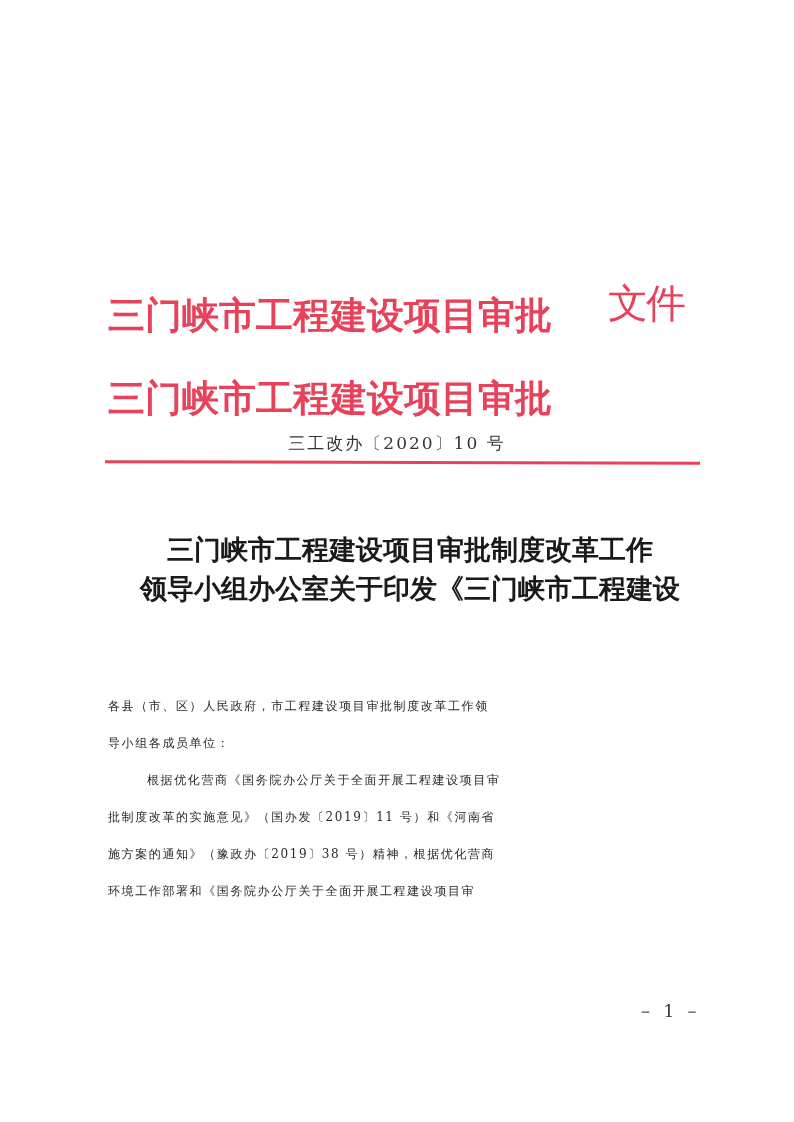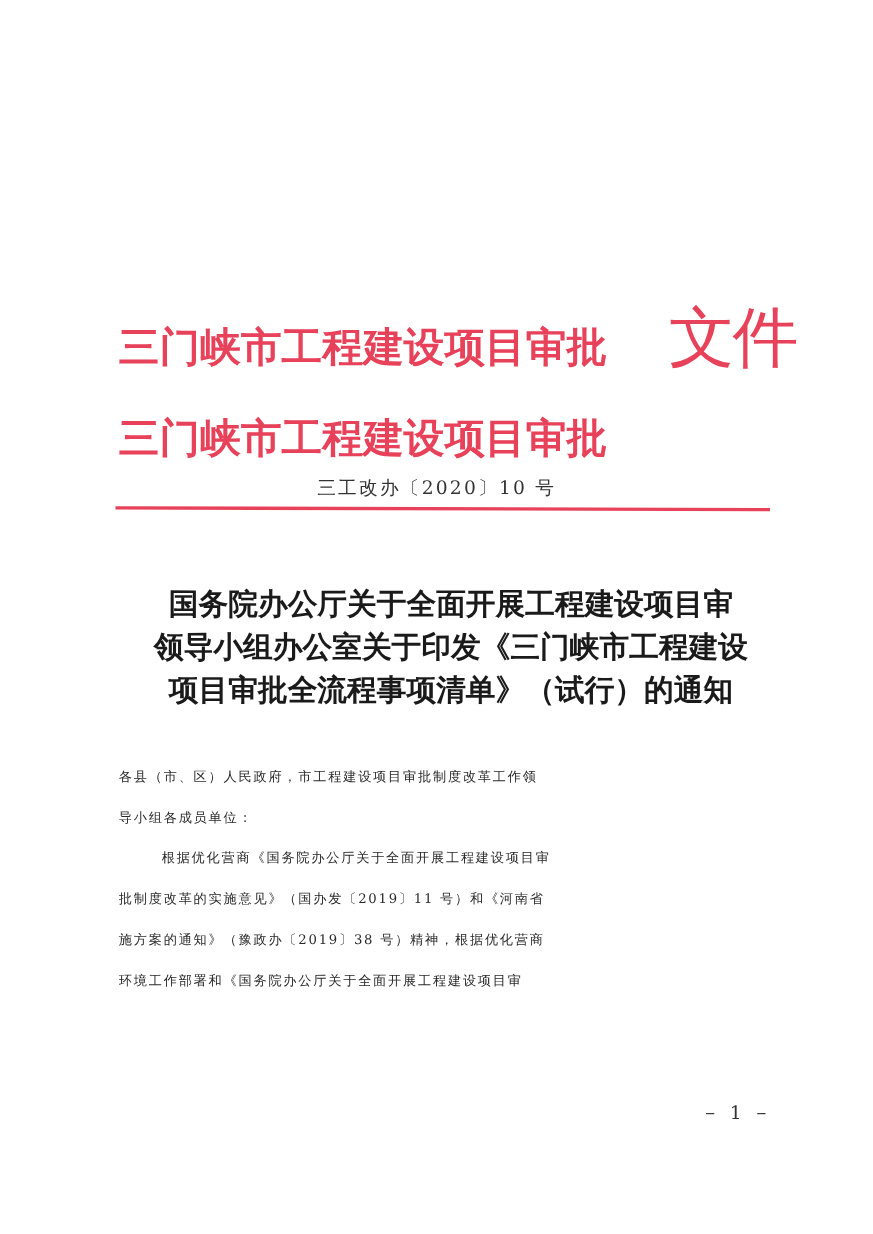--- a/index.html
+++ b/index.html
@@ -3,21 +3,21 @@
 <meta charset="utf-8">
 <style>
   html, body { margin: 0; padding: 0; background: #ffffff; }
   body { width: 794px; height: 1122px; position: relative; overflow: hidden;
          font-family: "DejaVu Serif", "Liberation Serif", serif; color: #222; }
   .header-org { position: absolute; left: 108px; top: 256px; width: 500px; }
   .header-line { color: #e8415a; font-family: "DejaVu Sans", "Liberation Sans", sans-serif;
                  font-weight: bold; font-size: 37px; line-height: 46px; letter-spacing: 0px;
                  white-space: nowrap; margin-top: 37px; }
   .header-doc { position: absolute; left: 608px; top: 272px; color: #e8415a;
-                font-family: Liberation Serif, serif; font-size: 60px;
+                font-family: Liberation Mono, monospace; font-size: 40px;
                 line-height: 70px; white-space: nowrap; letter-spacing: -2px; }
   .doc-number { position: absolute; left: 0; width: 794px; top: 432px; text-align: center;
                 font-size: 17px; color: #333; letter-spacing: 2px; }
   .red-rule { position: absolute; left: 105px; top: 461px; width: 595px; height: 3px;
               background: #e8415a; transform: rotate(0.15deg); }
   .title { position: absolute; left: 100px; width: 620px; top: 530px; text-align: center;
            font-family: "DejaVu Serif", "Liberation Serif", serif; font-weight: bold;
            font-size: 27px; line-height: 39px; color: #1a1a1a; }
   .title div { white-space: nowrap; }
   .body { position: absolute; left: 108px; top: 688px; width: 590px;
@@ -35,23 +35,22 @@
 <div class="header-org">
   <div class="header-line">三门峡市工程建设项目审批</div>
   <div class="header-line">三门峡市工程建设项目审批</div>
 </div>
 <div class="header-doc">文件</div>
 
 <div class="doc-number">三工改办〔2020〕10 号</div>
 <div class="red-rule"></div>
 
 <div class="title">
-  <div>国务院办公厅关于全面开展工程建设项目审</div>
+  <div>三门峡市工程建设项目审批制度改革工作</div>
   <div>领导小组办公室关于印发《三门峡市工程建设</div>
-  <div>项目审批全流程事项清单》（试行）的通知</div>
 </div>
 
 <div class="body">
   <p>
     <span class="line" style="display:block">各县（市、区）人民政府，市工程建设项目审批制度改革工作领</span>
     <span class="line" style="display:block">导小组各成员单位：</span>
   </p>
   <p>
     <span class="line indent" style="display:block">根据优化营商《国务院办公厅关于全面开展工程建设项目审</span>
     <span class="line" style="display:block">批制度改革的实施意见》（国办发〔2019〕11 号）和《河南省</span>

